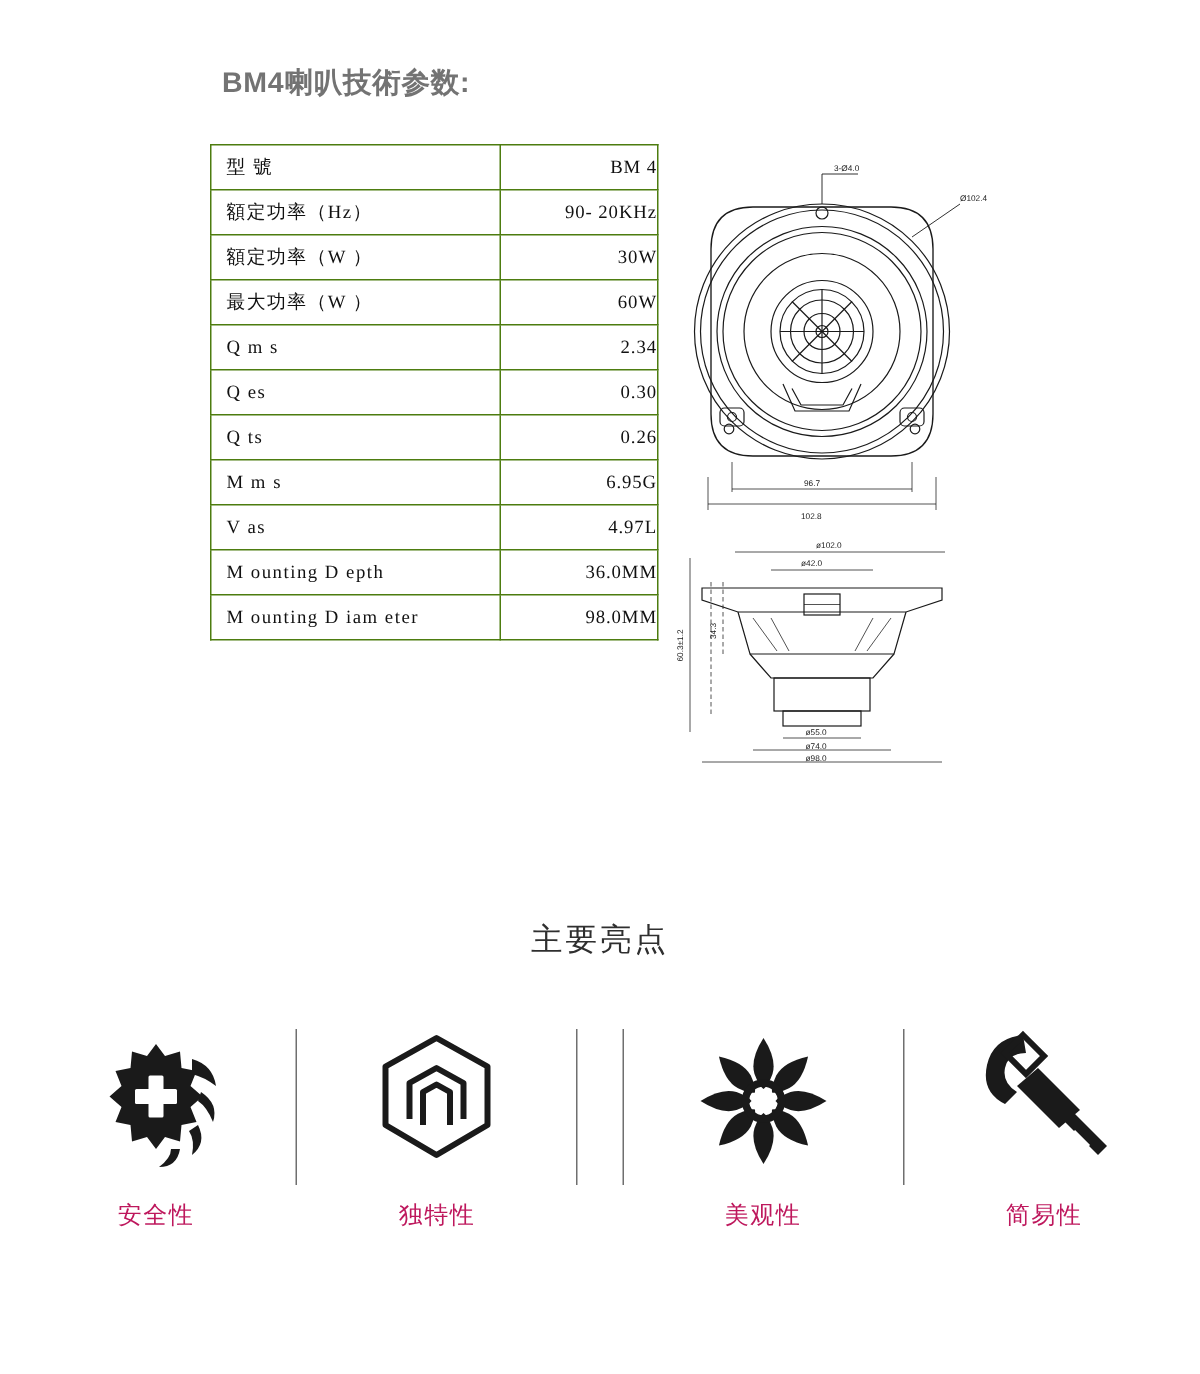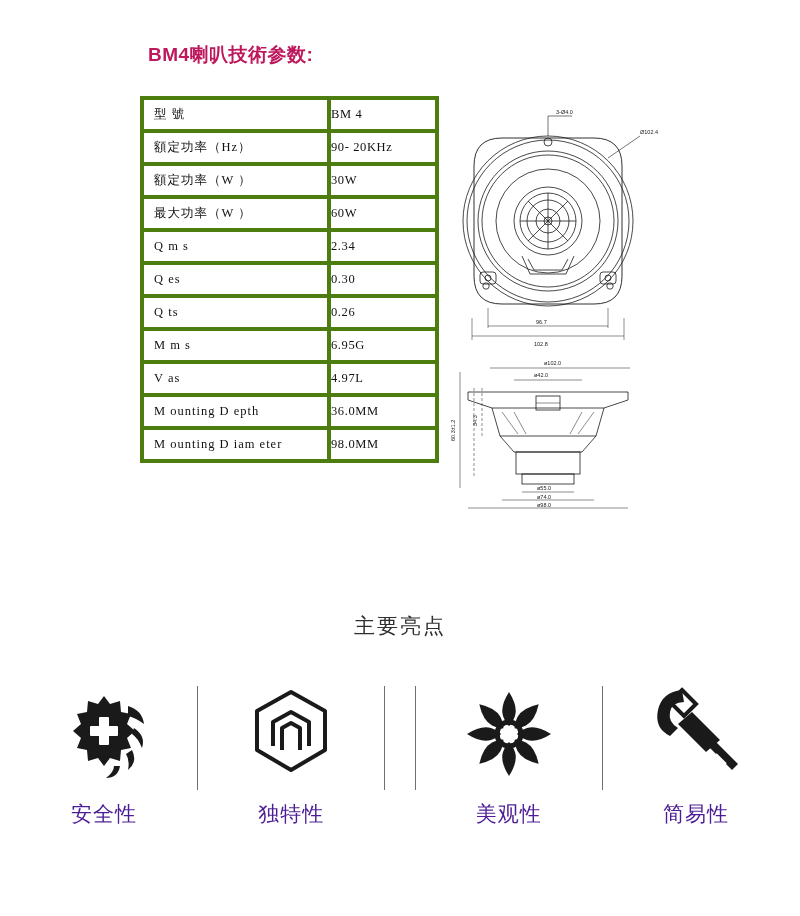--- a/index.html
+++ b/index.html
@@ -21,42 +21,42 @@
     height: 916px;
   }
   .title {
     position: absolute;
     left: 148px;
     top: 42px;
     font-family: "Liberation Sans", sans-serif;
     font-weight: bold;
     font-size: 19px;
     letter-spacing: 0.5px;
-    color: #be185d;
+    color: #737373;
   }
   
   .spec-table {
     position: absolute;
     left: 140px;
     top: 96px;
     width: 299px;
     border-collapse: collapse;
     table-layout: fixed;
   }
   .spec-table td {
-    border: 4px solid #4d7c0f;
+    border: 1px solid #4d7c0f;
     height: 29px;
     font-size: 12.5px;
     font-family: "Liberation Serif", serif;
     padding: 0 0 0 10px;
     color: #111;
     letter-spacing: 1px;
   }
   .spec-table td.val {
-    text-align: left;
+    text-align: right;
     padding: 0;
     letter-spacing: 0.6px;
     width: 104px;
   }
   
   .drawings {
     position: absolute;
     left: 444px;
     top: 96px;
     width: 240px;
@@ -95,22 +95,22 @@
   }
   .feature .icon-wrap {
     height: 104px;
     display: flex;
     align-items: center;
     justify-content: center;
   }
   .feature .f-label {
     margin-top: 16px;
     font-family: Liberation Sans, sans-serif;
-    font-size: 21px;
-    color: #4c1d95;
+    font-size: 16px;
+    color: #be185d;
     letter-spacing: 1px;
   }
   .divider {
     width: 1px;
     height: 104px;
     background: #6f6f6f;
     margin-top: 6px;
   }
 </style>
 </head>

